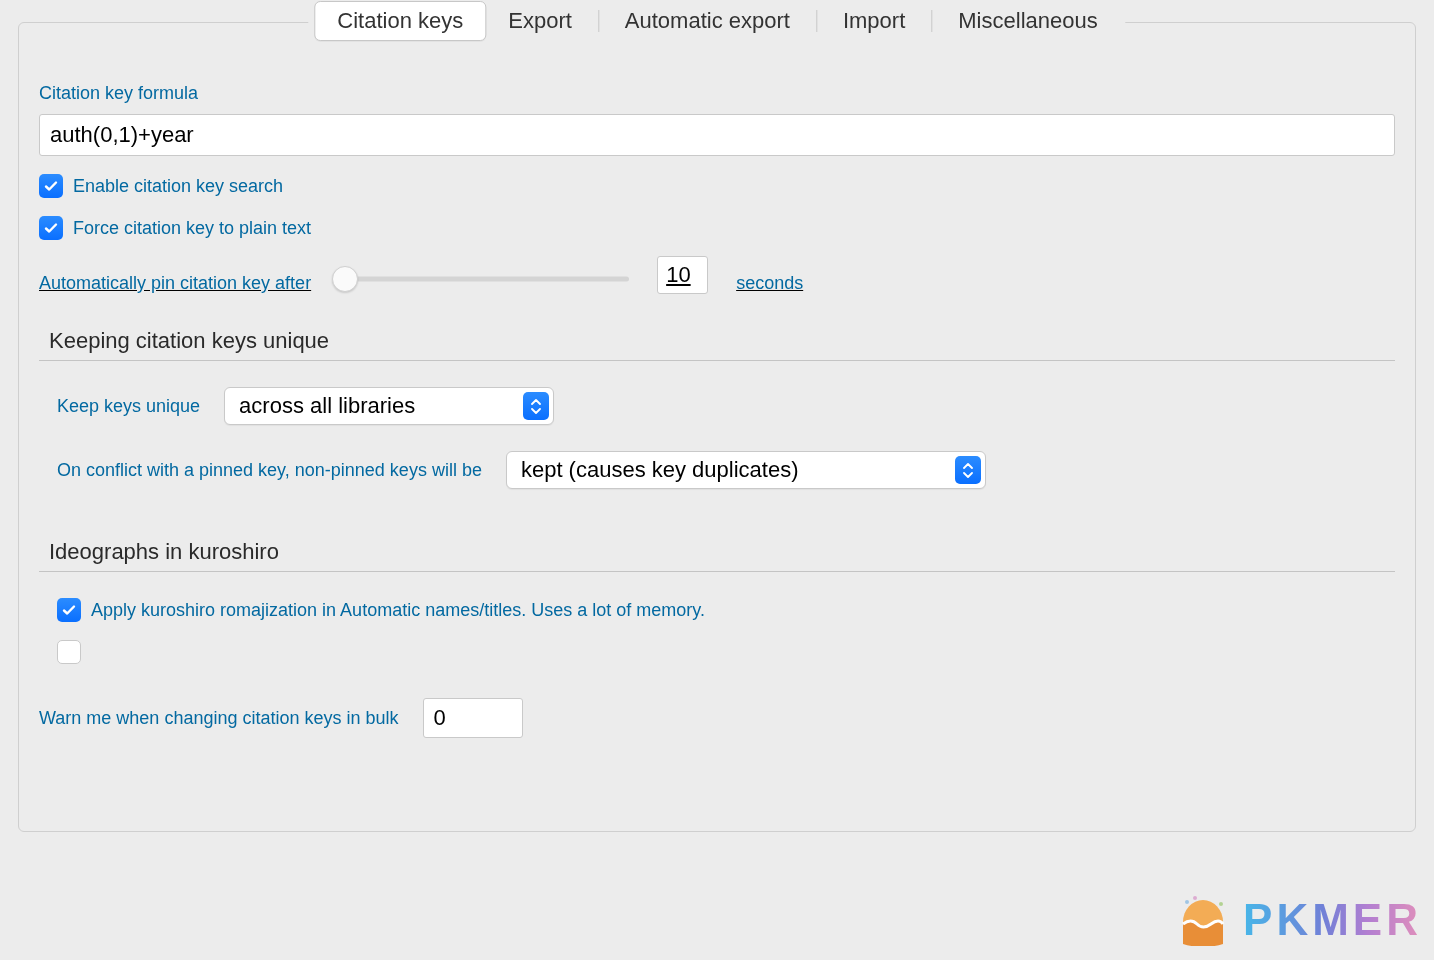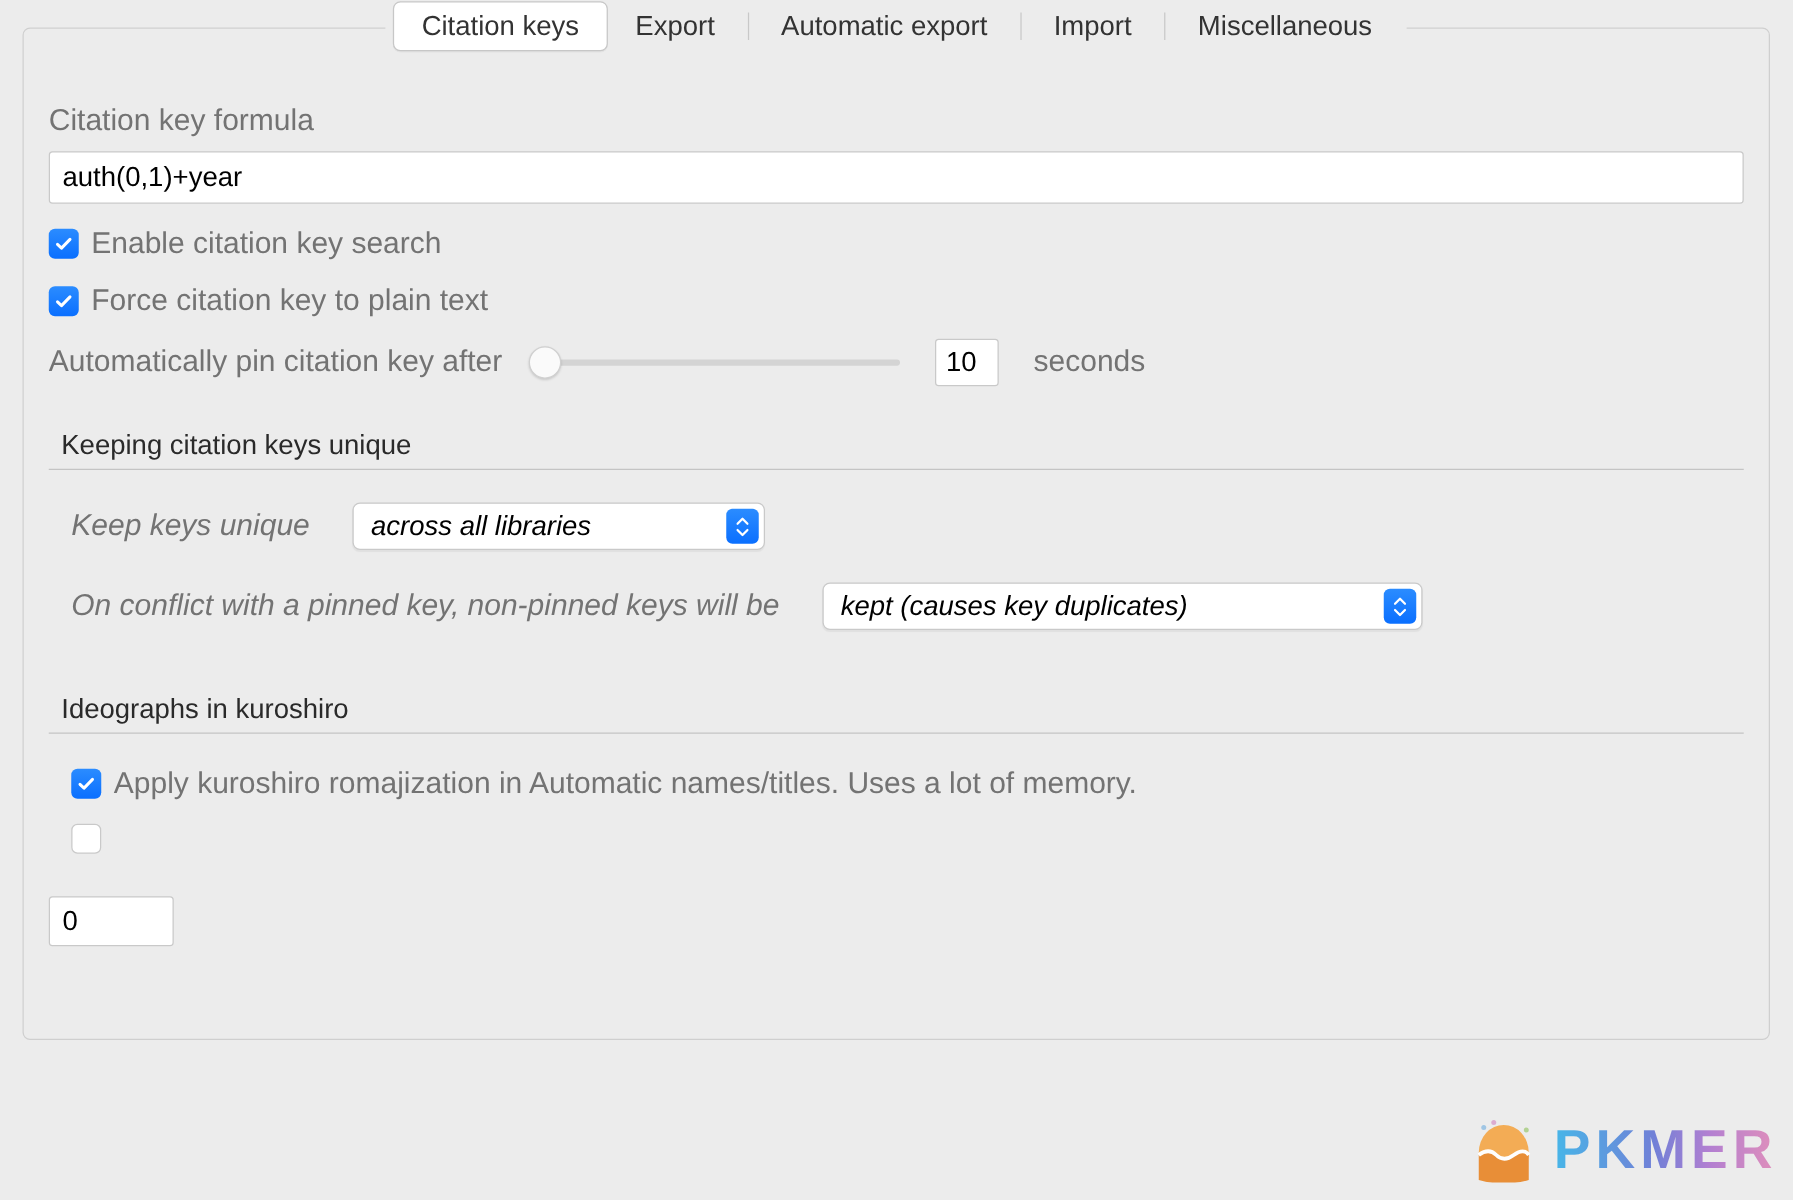--- a/index.html
+++ b/index.html
@@ -49,22 +49,22 @@
     box-shadow: 0 1px 0 rgba(0,0,0,0.04);
   }
   .tab-sep {
     width: 1px;
     height: 22px;
     background: #c8c8c8;
     margin: 0 4px;
   }
 
   .label {
-    font-size: 24px;
-    color: #737373;
+    font-size: 18px;
+    color: #0369a1;
   }
 
   .formula-label { margin-bottom: 10px; }
 
   .text-input {
     width: 100%;
     font-size: 22px;
     padding: 7px 10px;
     border: 1px solid #c9c9c9;
     border-radius: 3px;
@@ -89,22 +89,23 @@
   }
   .mac-check.unchecked {
     background: #fff;
     border: 1px solid #c9c9c9;
   }
   .mac-check svg { width: 16px; height: 16px; }
 
   .autopin-row {
     margin-top: 16px;
     display: flex;
-    align-items: center;
+    align-items: flex-end;
     gap: 28px;
+    text-decoration: underline;
   }
   .slider {
     position: relative;
     width: 290px;
     height: 30px;
   }
   .slider-track {
     position: absolute;
     top: 50%; left: 0; right: 0;
     height: 5px;
@@ -137,24 +138,23 @@
     font-size: 22px;
     color: #2a2a2a;
     padding: 0 0 6px 10px;
     border-bottom: 1px solid #c4c4c4;
     margin-top: 34px;
   }
 
   .setting-row {
     display: flex;
     align-items: center;
-    gap: 34px;
+    gap: 24px;
     padding-left: 18px;
     margin-top: 26px;
-    font-style: italic;
   }
 
   .mac-select {
     position: relative;
     display: inline-flex;
     align-items: center;
     background: #fff;
     border: 1px solid #c9c9c9;
     border-radius: 6px;
     padding: 5px 44px 5px 14px;
@@ -313,20 +313,21 @@
         <span class="label">Apply kuroshiro romajization in Automatic names/titles. Uses a lot of memory.</span>
       </div>
 
       <div class="row checkbox-row">
         <span class="mac-check unchecked"></span>
       </div>
     </div>
 
     
     <div class="warn-row">
+      <span class="label">Warn me when changing citation keys in bulk</span>
       <input class="warn-input" type="text" value="0" style="">
     </div>
 
   </div>
 </div>
 
 <div class="watermark">
   <div class="wm-egg">
     <svg viewBox="0 0 52 52" width="52" height="52">
       <ellipse cx="26" cy="28" rx="20" ry="22" fill="#f4a94d"></ellipse>

